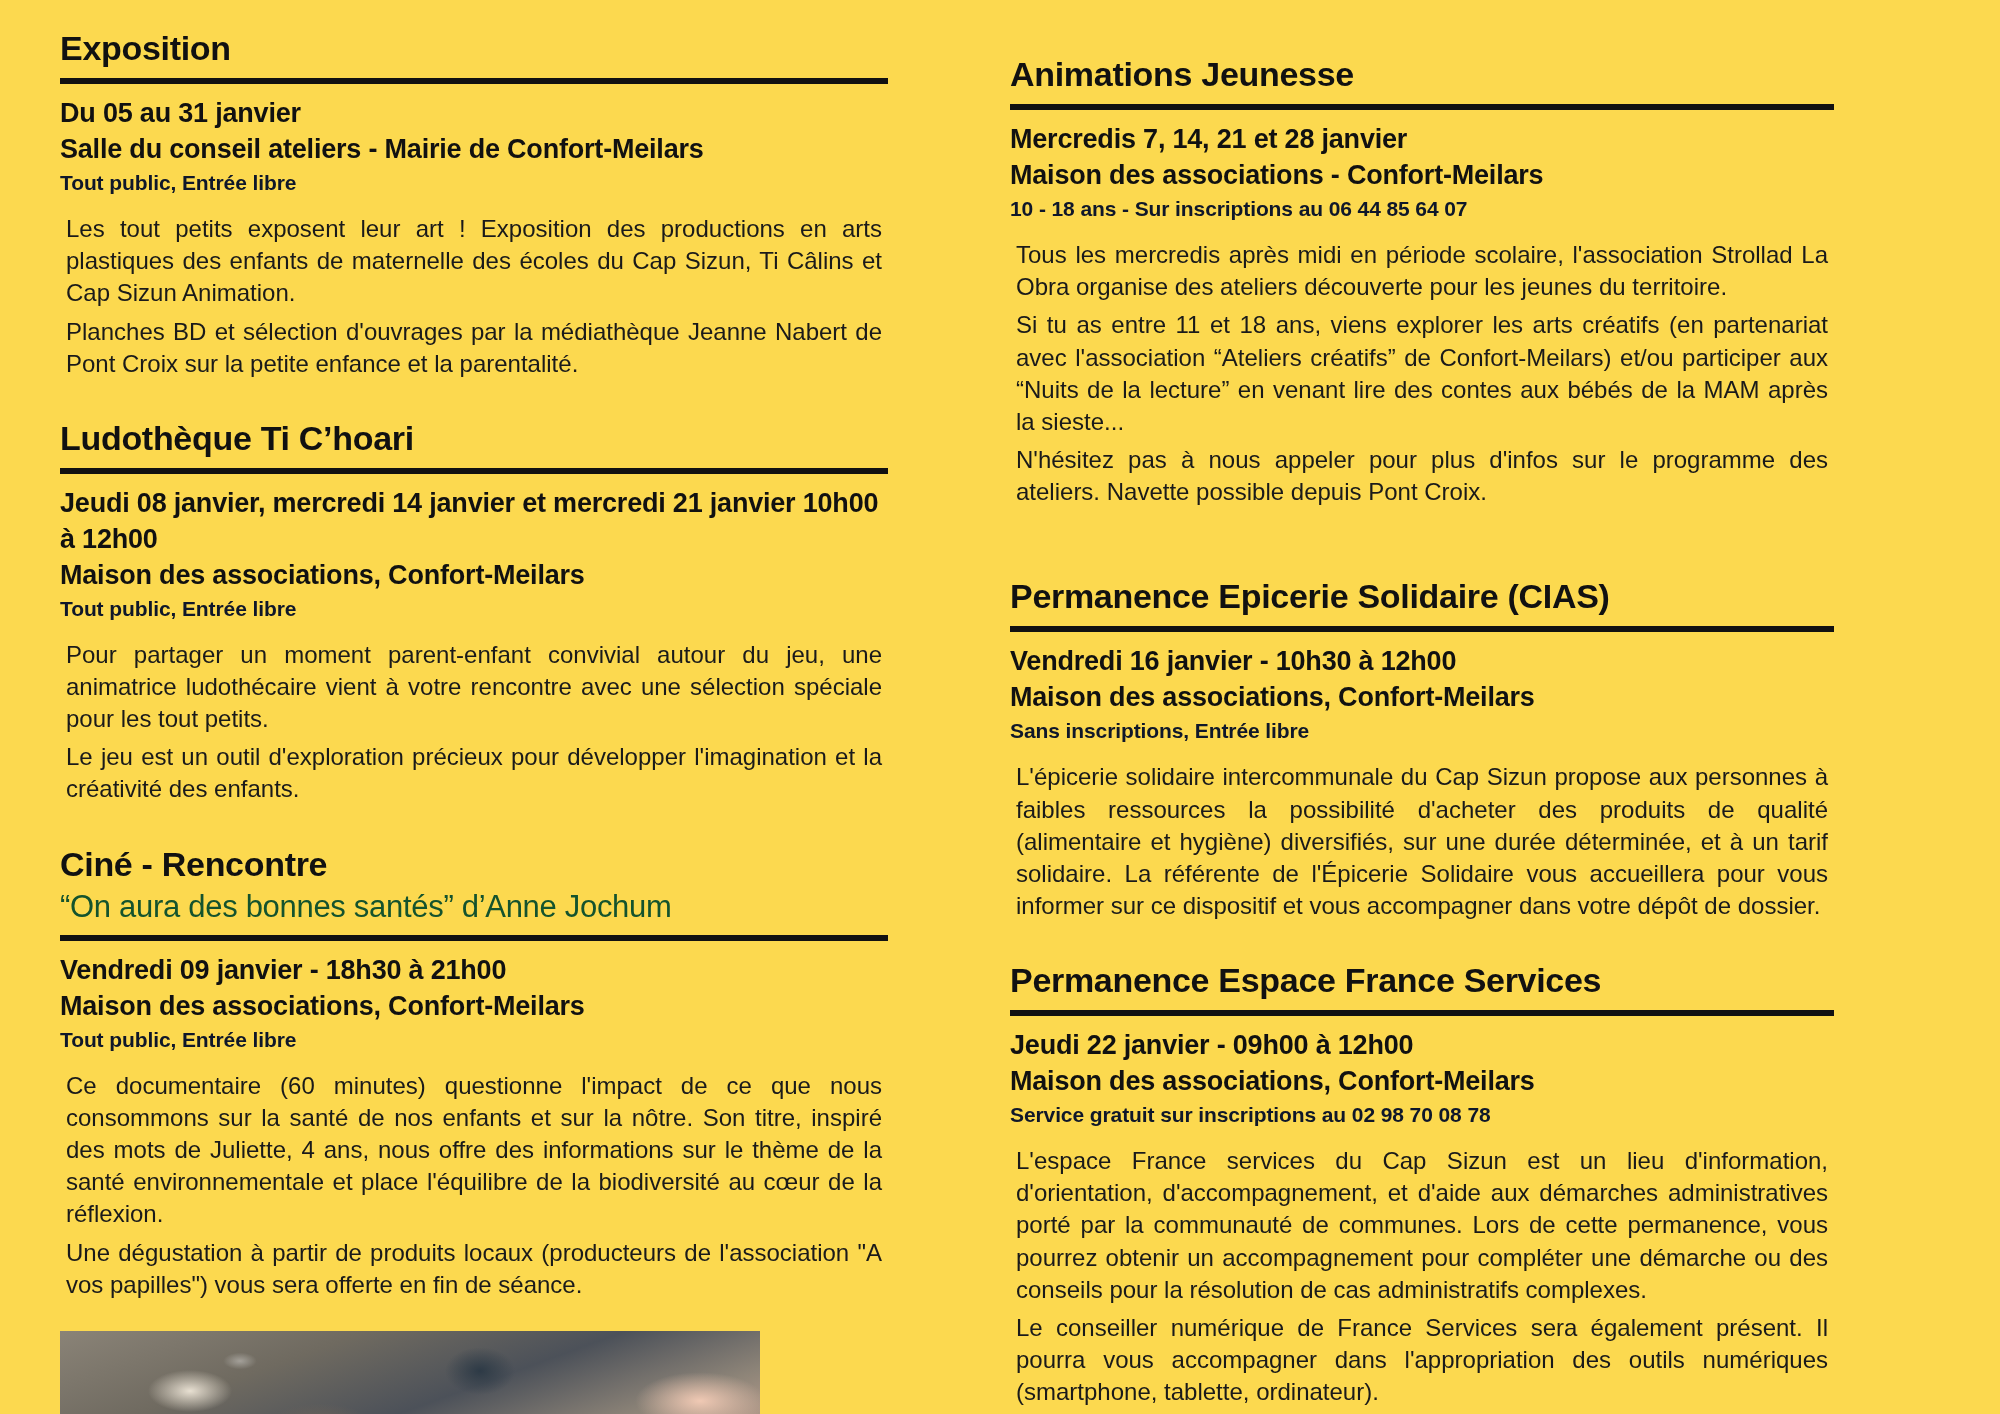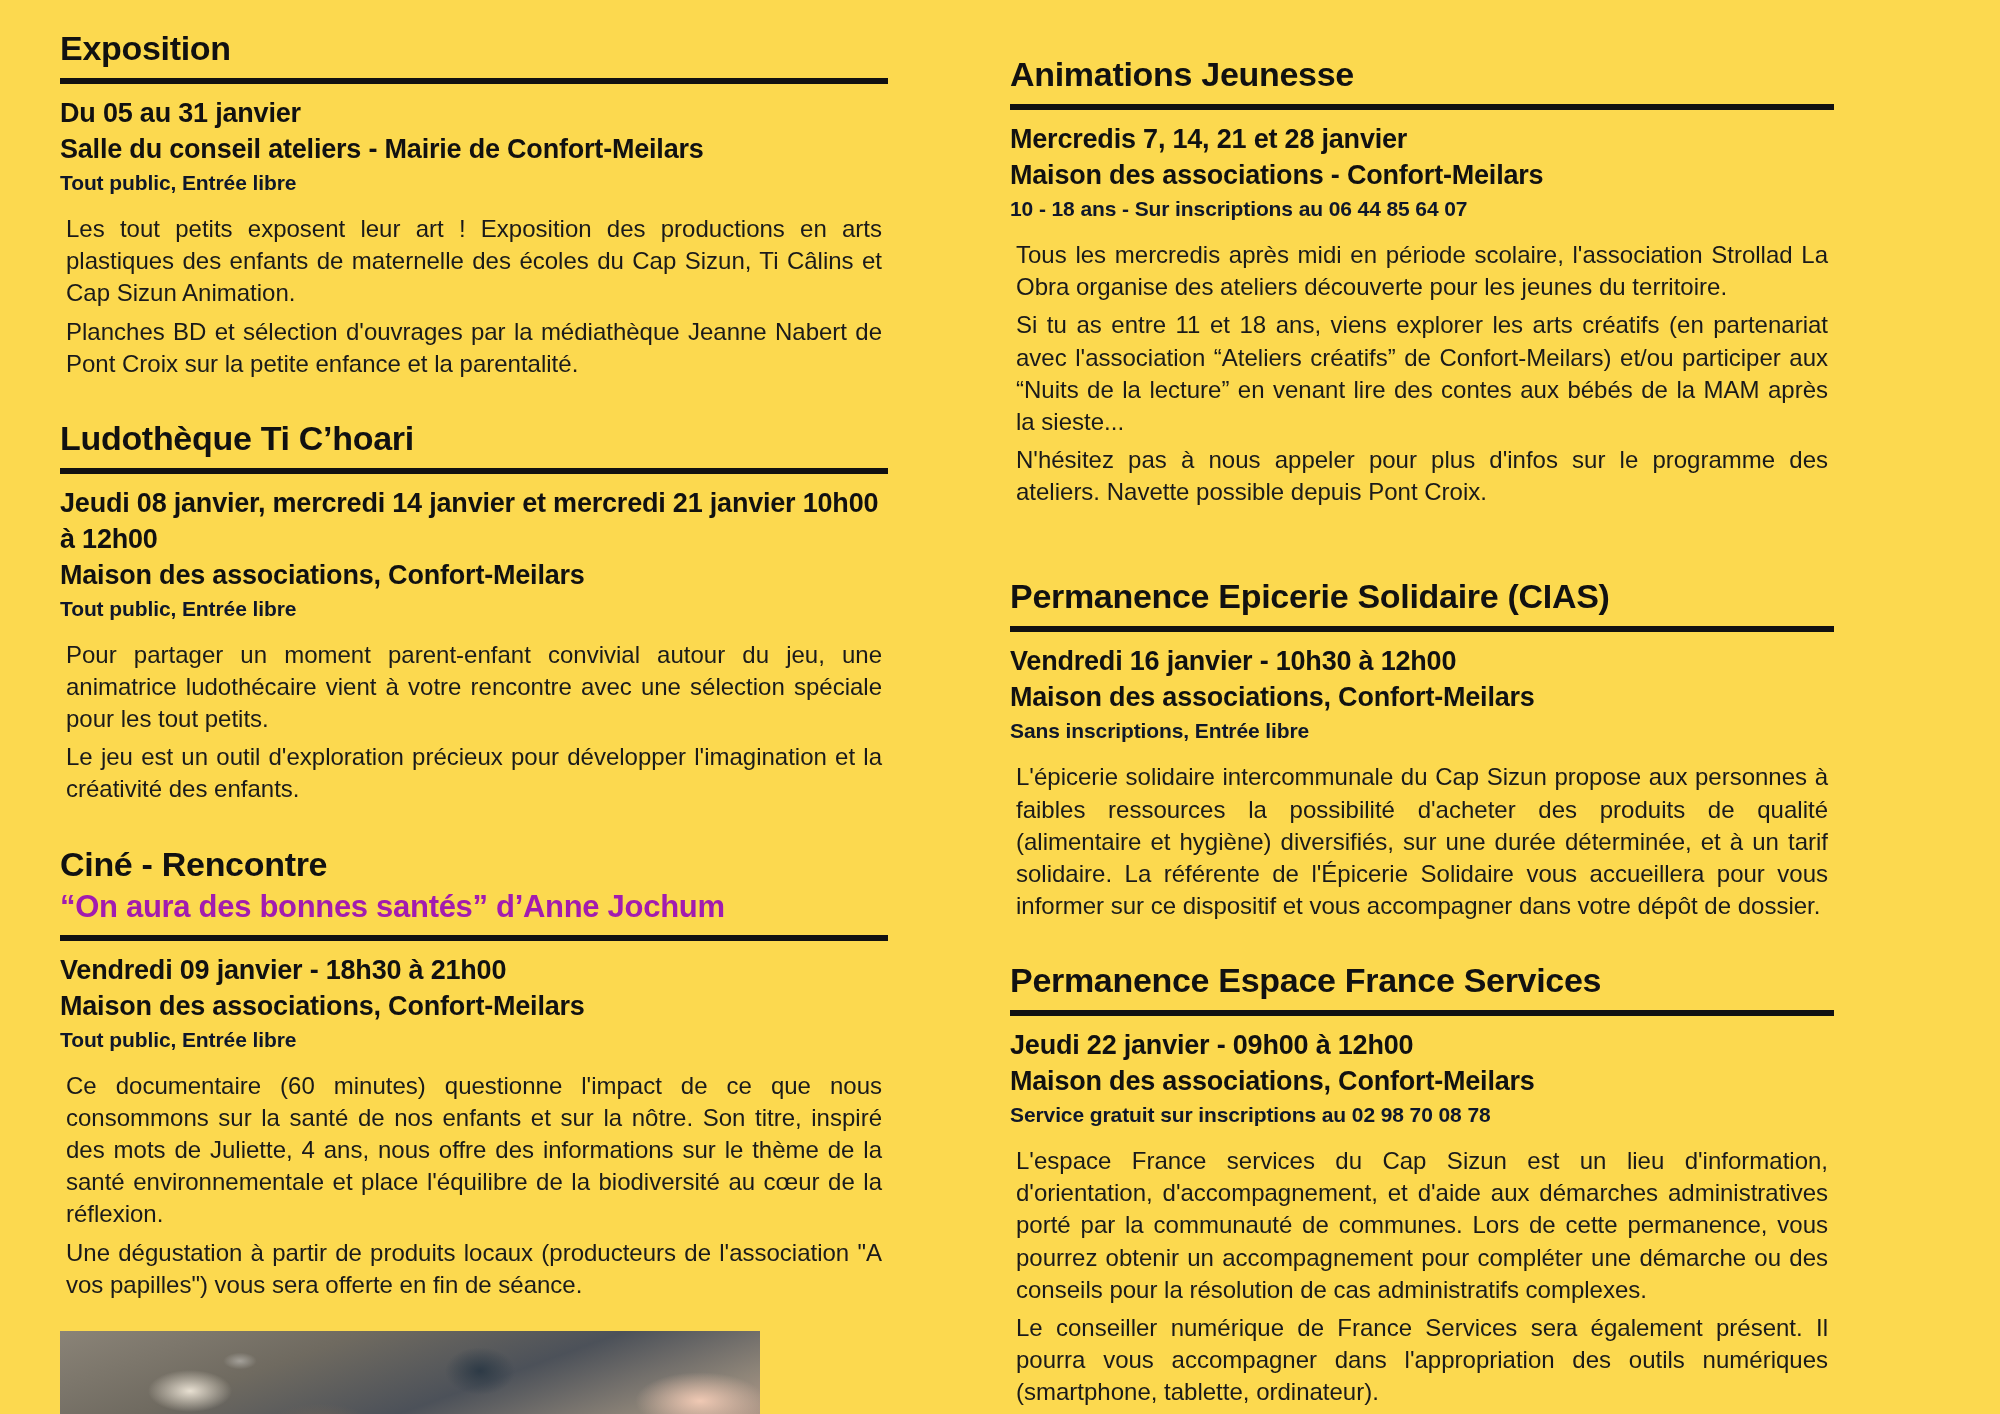--- a/index.html
+++ b/index.html
@@ -40,25 +40,25 @@
   .sec-title {
     font-size: 34px;
     font-weight: bold;
     letter-spacing: -0.3px;
     line-height: 1.18;
     color: #111111;
   }
 
   .sec-subtitle {
     font-size: 31px;
-    font-weight: bold;
+    font-weight: normal;
     letter-spacing: -0.3px;
     line-height: 1.2;
     margin-top: 4px;
-    color: #a21caf;
+    color: #14532d;
   }
 
   .rule {
     height: 6px;
     background: #111111;
     margin-top: 10px;
     margin-bottom: 12px;
     width: 100%;
   }
 

